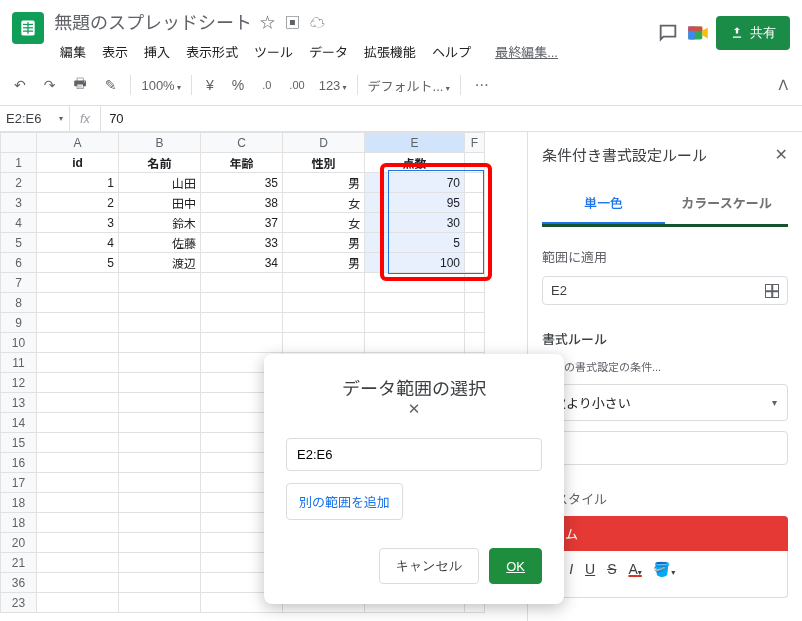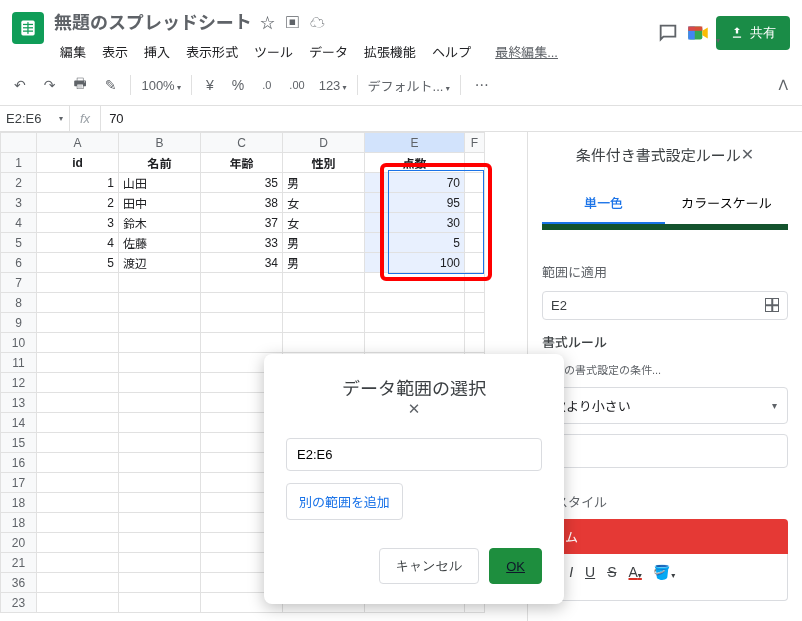--- a/index.html
+++ b/index.html
@@ -2,21 +2,21 @@
 <html><head>
 <meta charset="utf-8">
 <style>
   * { box-sizing: border-box; margin: 0; padding: 0; }
   body { font-family: Arial, "Hiragino Sans", "Noto Sans JP", sans-serif; font-size: 13px; color: #202124; background: #fff; width: 802px; height: 621px; overflow: hidden; position: relative; }
   
   .header { display: flex; align-items: flex-start; padding: 8px 12px 0 12px; gap: 10px; }
   .logo { width: 32px; height: 32px; background: #0f9d58; border-radius: 4px; display: flex; align-items: center; justify-content: center; color: #fff; margin-top:4px;}
   .logo svg { width: 20px; height: 20px; }
   .title-block { flex: 1; }
-  .title-row { display: flex; align-items: center; gap: 8px; font-size: 18px; color: #5f6368; font-weight: bold; }
+  .title-row { display: flex; align-items: center; gap: 8px; font-size: 18px; color: #5f6368; }
   .title-icons { display: flex; gap: 10px; color: #5f6368; font-size: 15px; }
   .title-icons span { cursor: pointer; }
   .menu-row { display: flex; gap: 4px; margin-top: 4px; color: #202124; font-size: 13px; align-items:center;}
   .menu-row > span { padding: 4px 6px; cursor: pointer; border-radius:3px;}
   .last-edit { margin-left: 8px; text-decoration: underline; color:#5f6368; cursor:pointer;}
   .header-right { display: flex; align-items: center; gap: 2px; margin-top:8px;}
   .comment-icon { width: 24px; height: 24px; color:#5f6368; cursor:pointer; display:flex;align-items:center;justify-content:center;}
   .meet-icon { width: 32px; height: 32px; border-radius:50%; display:flex;align-items:center;justify-content:center; cursor:pointer; position:relative;}
   .meet-icon::after{content:"▾"; font-size:8px; position:absolute; right:-6px; bottom:4px; color:#5f6368;}
   .share-btn { background:#1a8c47; color:#fff; border:none; border-radius:4px; padding:8px 14px; font-size:13px; display:flex; align-items:center; gap:6px; cursor:pointer; font-weight:500;}
@@ -43,50 +43,50 @@
   .sidebar { width:275px; border-left:1px solid #e0e0e0; padding:12px 14px; position:relative; font-size:13px;}
 
   
   table.grid { border-collapse:collapse; table-layout:fixed; }
   .grid th, .grid td { border:1px solid #e1e1e1; height:20px; font-size:12px; padding:0 4px; white-space:nowrap; overflow:hidden; background:#fff;}
   .grid th { background:#f8f9fa; color:#5f6368; font-weight:normal; text-align:center; }
   .grid .rowhead { width:36px; text-align:center; background:#f8f9fa; color:#5f6368;}
   .colA{width:82px;} .colB{width:82px;} .colC{width:82px;} .colD{width:82px;} .colE{width:100px;} .colF{width:20px;}
   .hcell { text-align:center; font-weight:bold; }
   .num { text-align:right; }
-  .txt { text-align:left; }
+  .txt { text-align:right; }
   .sel { background:#e8f0fe !important; }
   .sel-border-outer{position:absolute; border:4px solid #ff0000; border-radius:6px; pointer-events:none;}
   .sel-border-inner{position:absolute; border:1px solid #1a73e8; pointer-events:none;}
   .col-e-head{ background:#d2e3fc !important; color:#174ea6;}
 
   
-  .side-head { display:flex; align-items:center; justify-content:center; margin-bottom:18px; }
+  .side-head { display:flex; align-items:center; justify-content:space-between; margin-bottom:18px; }
   .side-title { font-size:15px; color:#3c4043; }
   .side-close { cursor:pointer; color:#5f6368; font-size:16px; }
-  .tabs { display:flex; border-bottom:6px solid #14532d; margin-bottom:32px; }
-  .tab { flex:1; text-align:center; padding:10px 0; cursor:pointer; font-size:13px; color:#000000;}
+  .tabs { display:flex; border-bottom:3px solid #14532d; margin-bottom:20px; }
+  .tab { flex:1; text-align:center; padding:10px 0; cursor:pointer; font-size:13px; color:#737373;font-weight:bold;}
   .tab.active { color:#1a73e8; border-bottom:2px solid #1a73e8; font-weight:500;}
   .side-label { color:#5f6368; font-size:13px; margin-bottom:10px; margin-top:6px;}
-  .range-box { display:flex; border:1px solid #dadce0; border-radius:4px; padding:6px 8px; font-size:13px; color:#3c4043; align-items:flex-start; justify-content:space-between; margin-bottom:12px; cursor:text;}
+  .range-box { display:flex; border:1px solid #dadce0; border-radius:4px; padding:6px 8px; font-size:13px; color:#3c4043; align-items:flex-end; justify-content:space-between; margin-bottom:24px; cursor:text;}
   .grid-icon{width:14px;height:14px;border:1.5px solid #5f6368; display:inline-block; position:relative;}
   .grid-icon::before,.grid-icon::after{content:"";position:absolute;background:#5f6368;}
   .grid-icon::before{left:0;right:0;top:50%;height:1.5px;transform:translateY(-50%);}
   .grid-icon::after{top:0;bottom:0;left:50%;width:1.5px;transform:translateX(-50%);}
   .select-box { border:1px solid #dadce0; border-radius:4px; padding:8px 10px; font-size:13px; display:flex; justify-content:space-between; align-items:center; cursor:pointer; margin-bottom:10px;}
   .select-box::after{content:"▾"; font-size:10px; color:#5f6368;}
   .empty-input { border:1px solid #dadce0; border-radius:4px; height:34px; margin-bottom:24px;}
   .style-label{color:#5f6368; font-size:13px; margin-bottom:8px;}
   .style-swatch{background:#e53935; color:#fff; padding:8px 10px; border-radius:4px 4px 0 0; font-size:13px; margin-bottom:0;}
   .format-row{display:flex; gap:12px; padding:10px 4px 20px 4px; border:1px solid #dadce0; border-top:none; border-radius:0 0 4px 4px; align-items:center;}
   .fmt{cursor:pointer; font-size:14px; color:#3c4043; position:relative;}
   .fmt.under{text-decoration:underline; text-decoration-color:#d93025; text-decoration-thickness:2px;}
   .fmt sub.dd{font-size:8px; vertical-align:bottom;}
   .btn{border:1px solid #dadce0; background:#fff; padding:8px 16px; border-radius:4px; font-size:13px; cursor:pointer; color:#3c4043;}
-  .btn.primary{background:#1e8e3e; color:#0f172a; border-color:#1e8e3e;text-decoration:underline;}
+  .btn.primary{background:#1e8e3e; color:#ffffff; border-color:#1e8e3e;text-decoration:underline;}
 
   
   .dialog{position:absolute; left:264px; top:354px; width:300px; background:#fff; border-radius:8px; box-shadow:0 4px 16px rgba(0,0,0,0.25); padding:20px 22px; z-index:50;}
   .dlg-title{font-size:18px; color:#3c4043; margin-bottom:20px; display:flex; justify-content:space-between; align-items:center;flex-direction:column;}
   .dlg-close{cursor:pointer; color:#5f6368; font-size:15px;}
   .dlg-input{width:100%; border:1px solid #dadce0; border-radius:4px; padding:8px 10px; font-size:13px; margin-bottom:12px; outline:none;}
   .dlg-addrange{display:inline-block; border:1px solid #dadce0; border-radius:4px; padding:8px 12px; font-size:13px; color:#1a73e8; cursor:pointer; margin-bottom:28px;}
   .dlg-buttons{display:flex; justify-content:flex-end; gap:10px;}
 </style>
 </head>

